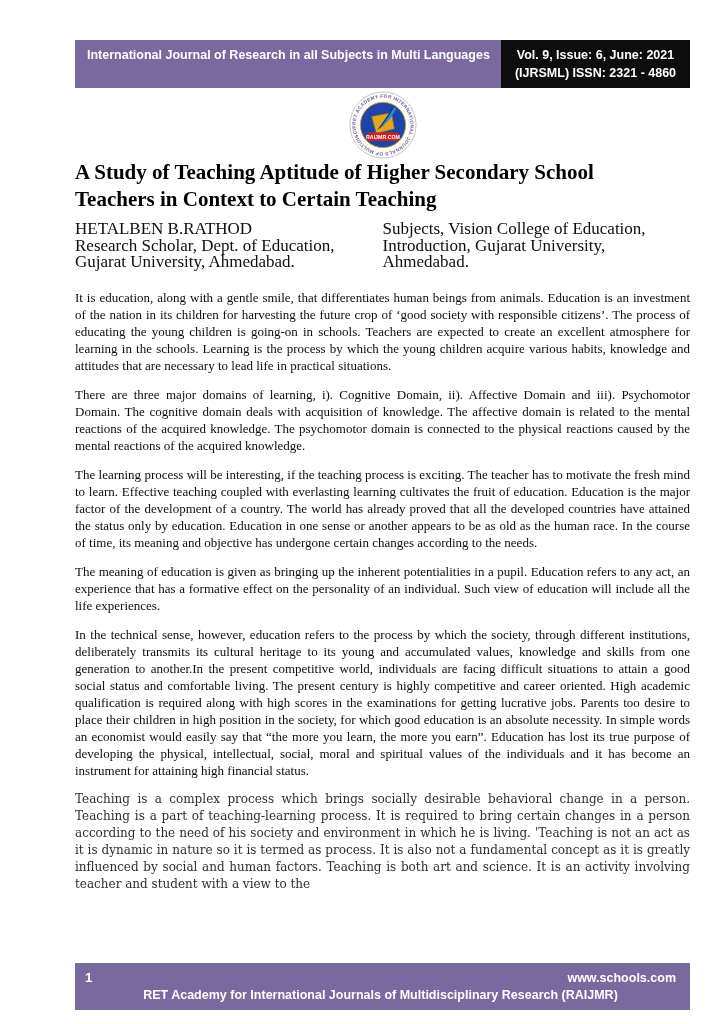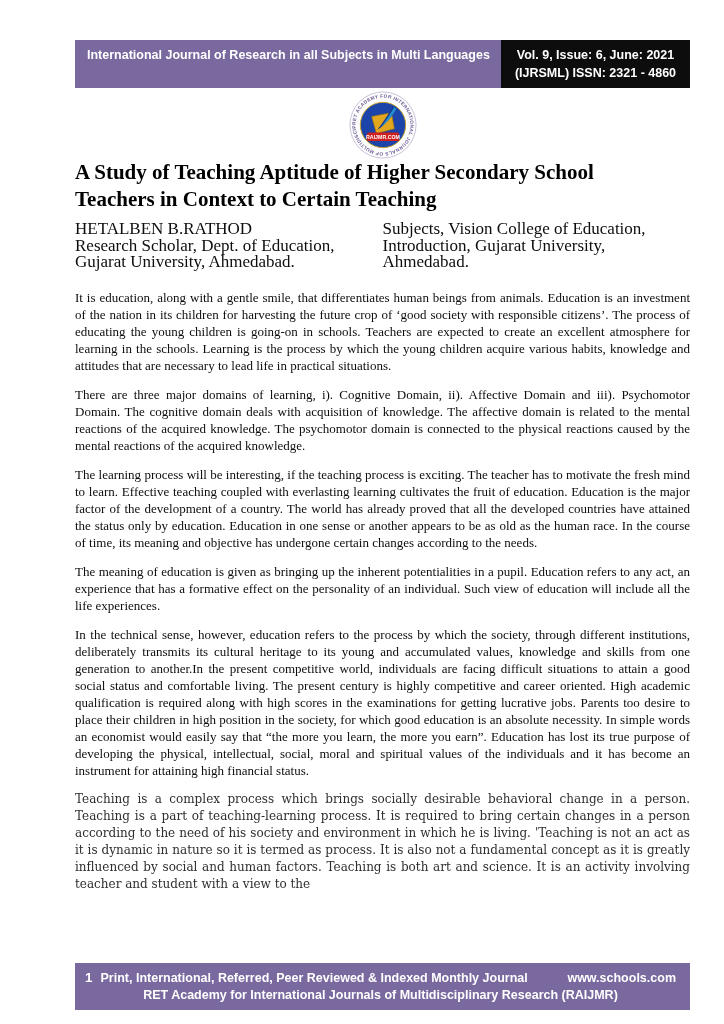--- a/index.html
+++ b/index.html
@@ -191,18 +191,17 @@
         <p>In the technical sense, however, education refers to the process by which the society, through different institutions, deliberately transmits its cultural heritage to its young and accumulated values, knowledge and skills from one generation to another.In the present competitive world, individuals are facing difficult situations to attain a good social status and comfortable living. The present century is highly competitive and career oriented. High academic qualification is required along with high scores in the examinations for getting lucrative jobs. Parents too desire to place their children in high position in the society, for which good education is an absolute necessity. In simple words an economist would easily say that “the more you learn, the more you earn”. Education has lost its true purpose of developing the physical, intellectual, social, moral and spiritual values of the individuals and it has become an instrument for attaining high financial status.</p>
       </div>
     <p class="closing-paragraph">Teaching is a complex process which brings socially desirable behavioral change in a person. Teaching is a part of teaching-learning process. It is required to bring certain changes in a person according to the need of his society and environment in which he is living. 'Teaching is not an act as it is dynamic in nature so it is termed as process. It is also not a fundamental concept as it is greatly influenced by social and human factors. Teaching is both art and science. It is an activity involving teacher and student with a view to the</p>
   </div>
 
 </div>
 
 <div class="footer-band">
   <div class="footer-line1">
     <span class="footer-page-number">1</span>
-    <span>Print, International, Referred, Peer Reviewed &amp; Indexed Monthly Journal</span>
     <span class="footer-spacer"></span>
     <span>www.schools.com</span>
   </div>
   <div class="footer-line2">RET Academy for International Journals of Multidisciplinary Research (RAIJMR)</div>
 </div>
 
 </body></html>

